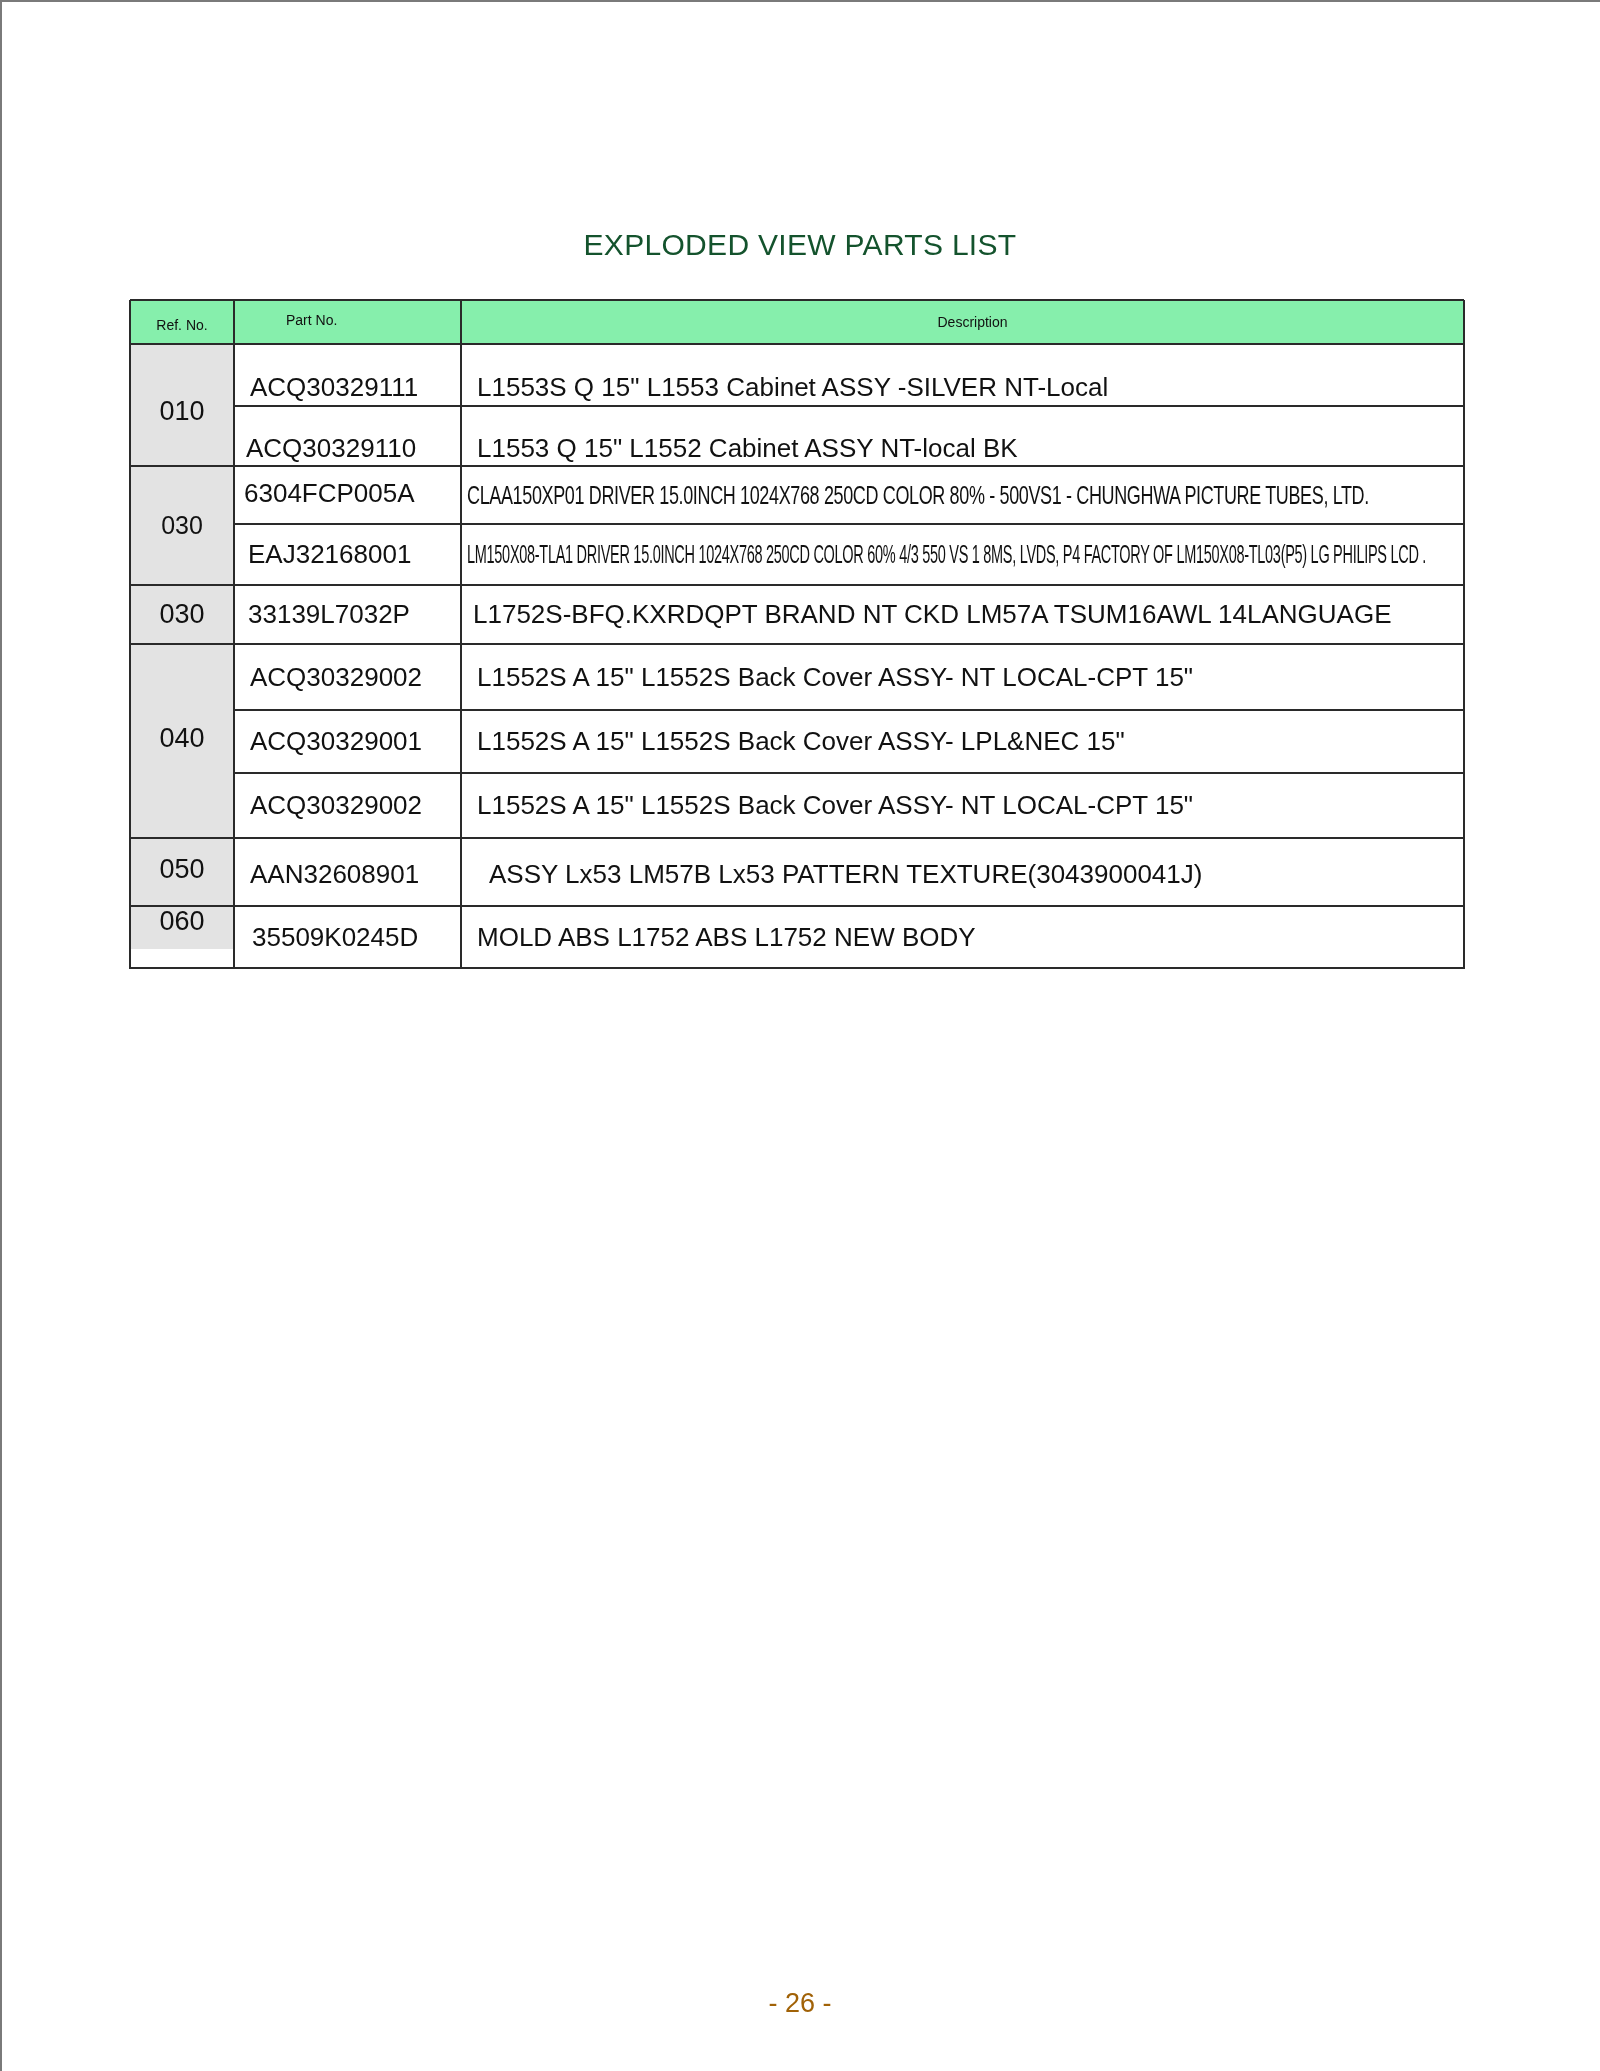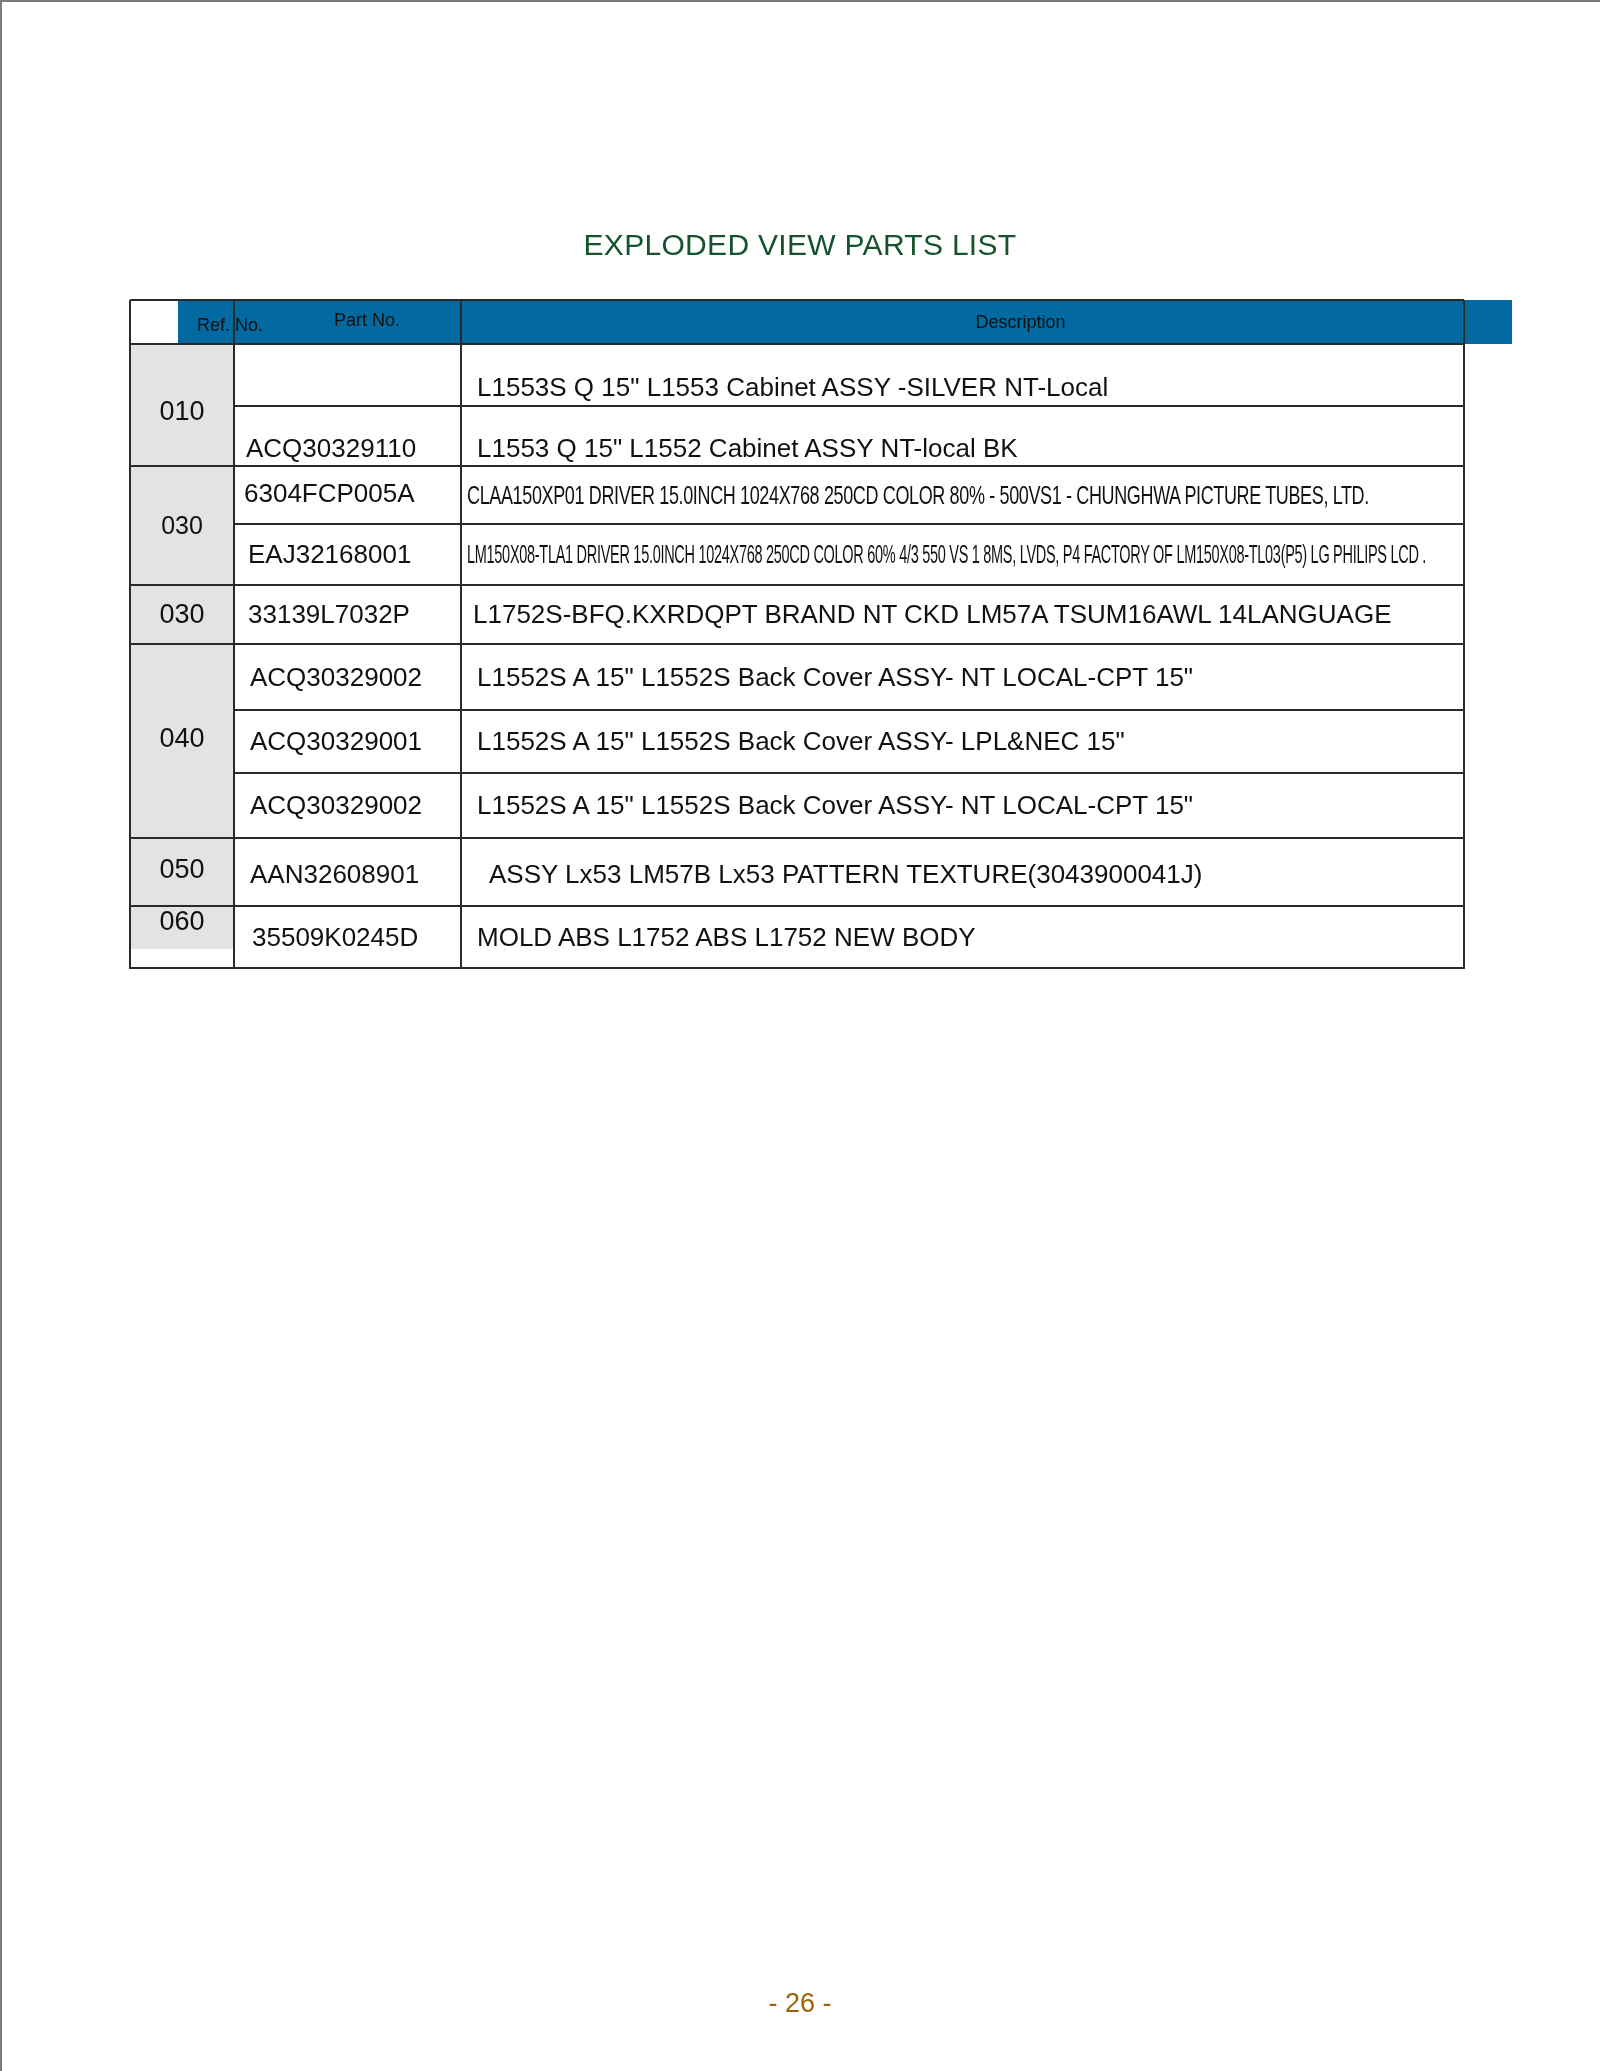--- a/index.html
+++ b/index.html
@@ -12,21 +12,21 @@
     .page-border-left { position: absolute; left: 0; top: 0; width: 2px; height: 2071px; background: #7a7a7a; }
     .title {
       position: absolute; left: 0; width: 1600px; top: 228px; text-align: center;
       font-size: 30px; letter-spacing: 0.3px; color: #14532d;
     }
     .tbl { position: absolute; left: 130px; top: 300px; width: 1334px; height: 668px; }
     .cell {
       position: absolute; box-sizing: border-box; display: flex; align-items: center;
       white-space: nowrap; overflow: hidden;
     }
-    .hdr { background: #0369a1; font-size: 18px; margin-left: 48px; }
+    .hdr { background: #86efac; font-size: 14px; }
     .refcol { background: #e3e3e3; justify-content: center; font-size: 27px; }
     .partcol { font-size: 26px; padding-left: 16px; }
     .desccol { font-size: 26px; padding-left: 16px; }
     .narrow { font-size: 25px; transform-origin: left center; letter-spacing: -0.5px; }
     .hline { position: absolute; left: 0; height: 2px; background: #2a2a2a; }
     .vline { position: absolute; top: 0; width: 2px; background: #2a2a2a; }
     .page-num {
       position: absolute; left: 0; width: 1600px; top: 1988px; text-align: center;
       font-size: 27px; color: #a16207;
     }
@@ -46,20 +46,23 @@
   </div>
   <div class="cell hdr" style="left:104px;top:0;width:227px;height:44px;padding-left:52px;padding-bottom:4px;">
     <span>Part No.</span>
   </div>
   <div class="cell hdr" style="left:331px;top:0;width:1003px;height:44px;justify-content:center;padding-left:20px;">
     <span>Description</span>
   </div>
 
   <div class="cell refcol" style="left:0;top:44px;width:104px;height:122px;padding-top:12px;">
     <span>010</span>
+  </div>
+  <div class="cell partcol" style="left:104px;top:44px;width:227px;height:62px;padding-top:24px;">
+    <span>ACQ30329111</span>
   </div>
   <div class="cell desccol" style="left:331px;top:44px;width:1003px;height:62px;padding-top:24px;">
     <span>L1553S Q 15" L1553 Cabinet ASSY -SILVER NT-Local</span>
   </div>
   <div class="cell partcol" style="left:104px;top:106px;width:227px;height:60px;padding-top:24px;padding-left:12px;">
     <span>ACQ30329110</span>
   </div>
   <div class="cell desccol" style="left:331px;top:106px;width:1003px;height:60px;padding-top:24px;">
     <span>L1553 Q 15" L1552 Cabinet ASSY NT-local BK</span>
   </div>

